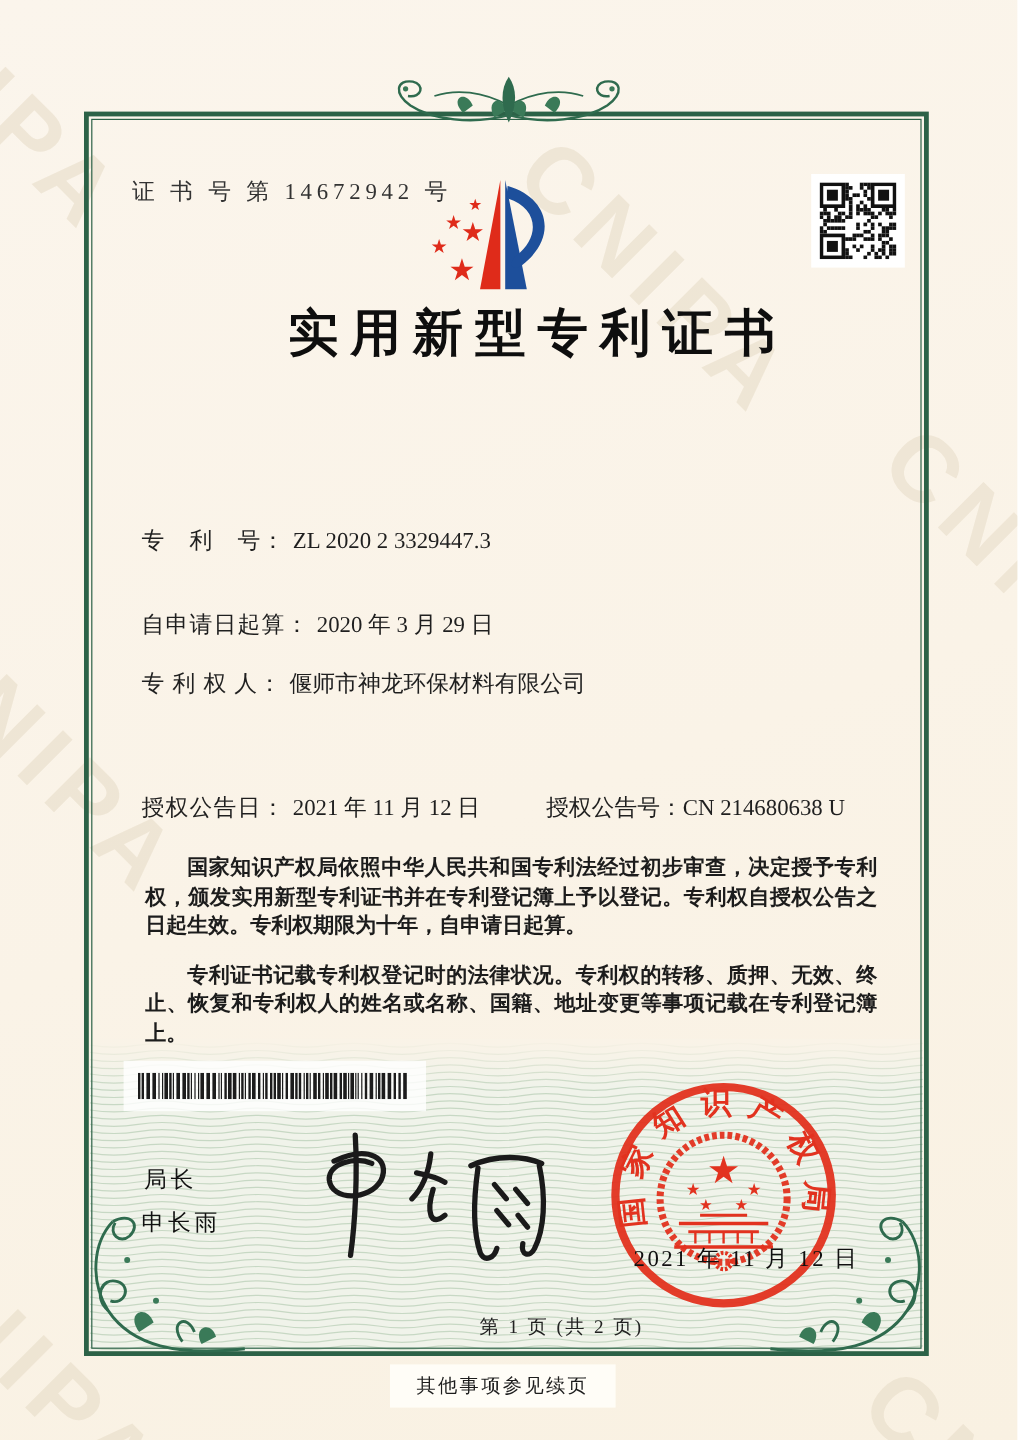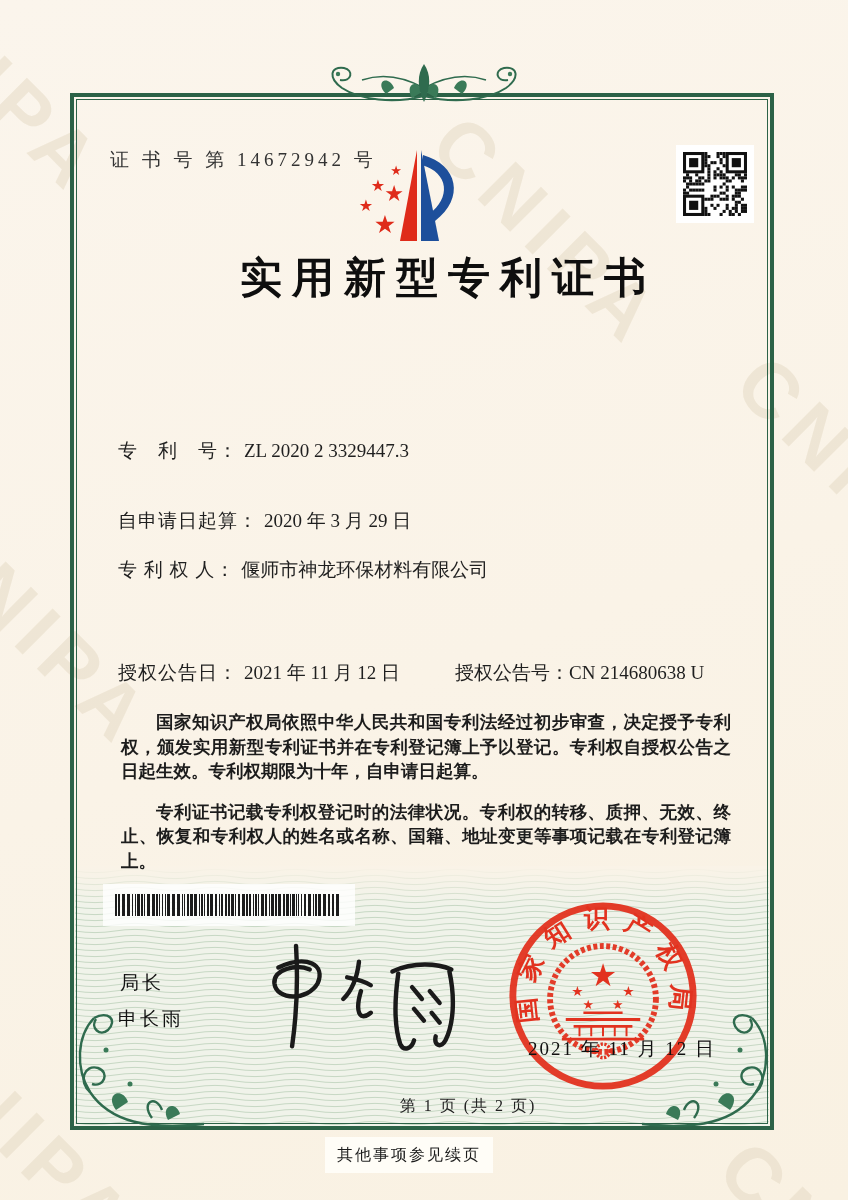--- a/index.html
+++ b/index.html
@@ -23,21 +23,21 @@
   .field .vl{margin-left:6px;}
   .grant2{position:absolute;left:455px;font-size:19px;color:#1f1f1f;white-space:nowrap;}
   .body-text{position:absolute;left:105px;top:694px;width:642px;font-size:17.5px;
     line-height:24.5px;text-align:justify;color:#1c1c1c;}
   .body-text p{margin:16px;text-indent:2em;font-weight:bold;}
   .bc-patch{position:absolute;left:103px;top:884px;width:252px;height:42px;background:rgba(255,255,255,.8);}
   .sig-title{position:absolute;left:120px;top:970px;font-size:19px;letter-spacing:3px;color:#111;}
   .sig-name{position:absolute;left:118px;top:1006px;font-size:19px;letter-spacing:3px;color:#111;}
   .seal-date{position:absolute;left:528px;top:1036px;font-size:19px;letter-spacing:2px;color:#101010;}
   .page-num{position:absolute;left:70px;top:1096px;width:796px;text-align:center;font-size:16px;letter-spacing:2px;color:#222;}
-  .note-box{position:absolute;left:325px;top:1137px;width:168px;height:36px;background:#fffdf7;
+  .note-box{position:absolute;left:325px;top:1137px;width:188px;height:36px;background:#fffdf7;
     display:flex;align-items:center;justify-content:center;font-size:16px;letter-spacing:2px;color:#1c1c1c;}
   .abs{position:absolute;}
 </style>
 </head>
 <body>
 
 <div class="page">
 
   <div class="wm" style="left:-80px;top:-55px;">CNIPA</div>
   <div class="wm" style="left:478px;top:98px;">CNIPA</div>

